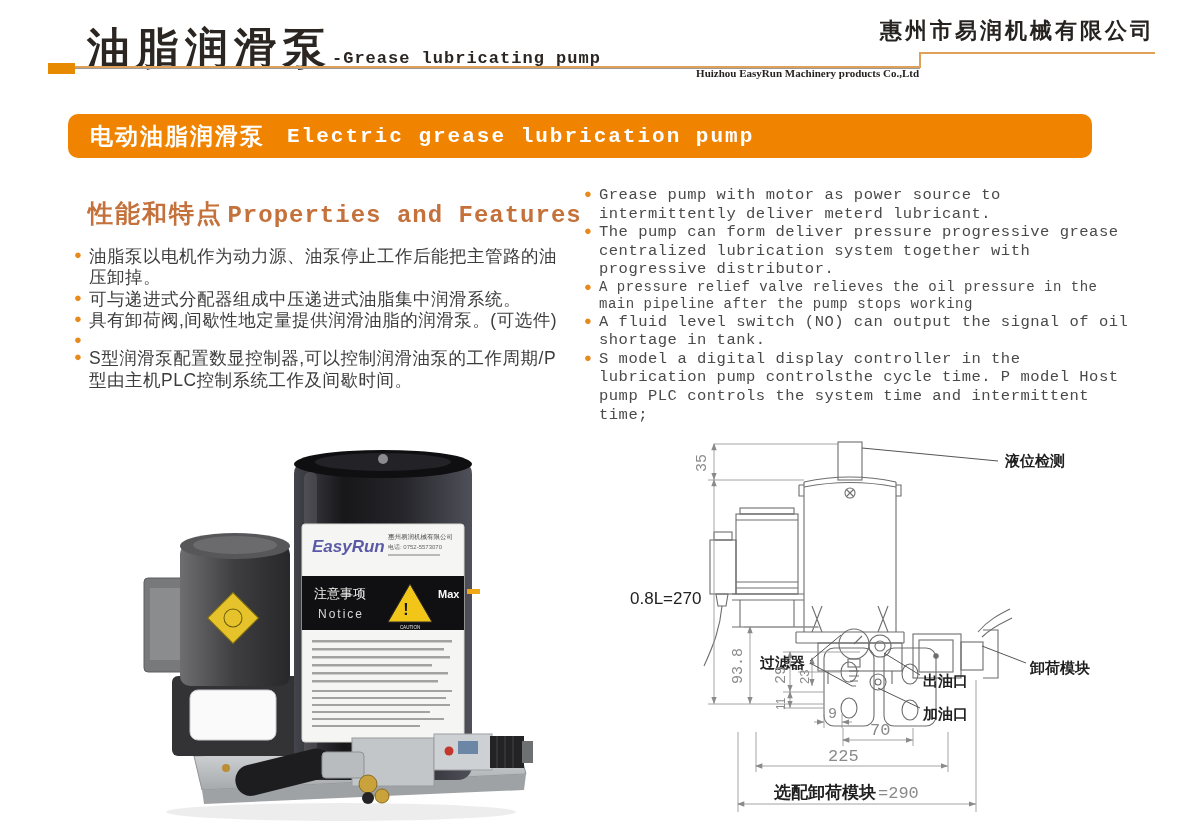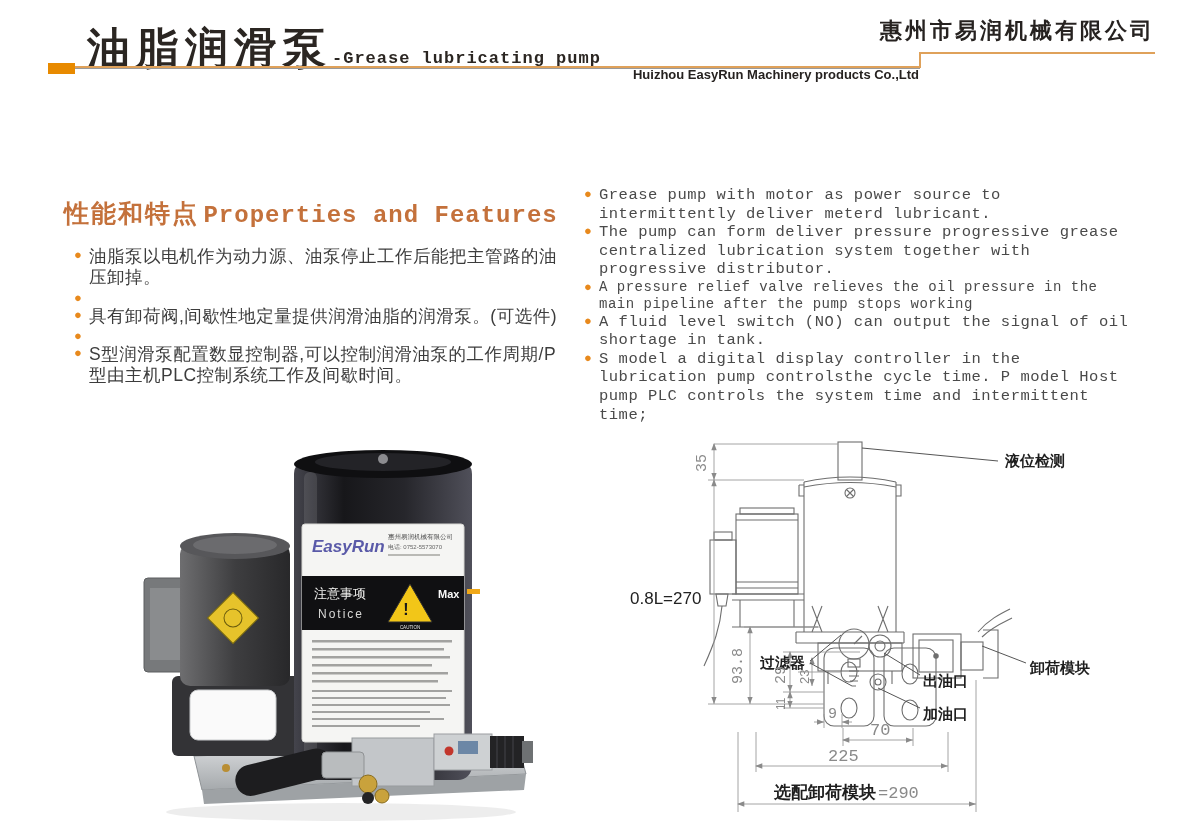--- a/index.html
+++ b/index.html
@@ -6,36 +6,36 @@
   .page{
     position:relative;width:1191px;height:826px;margin:0 auto;
     background:#ffffff;overflow:hidden;
     font-family:"Liberation Sans",sans-serif;color:#3c3c3c;
   }
   
   .title-wrap{position:absolute;left:75px;top:20px;white-space:nowrap;}
   .title-zh{font-size:43px;font-weight:bold;color:#2b2622;letter-spacing:6px;font-family:"DejaVu Serif","Liberation Serif",serif;margin-left:12px;}
   .title-en{font-size:17px;font-weight:bold;color:#2b2622;font-family:"Liberation Mono",monospace;letter-spacing:1px;}
   .company-zh{position:absolute;right:36px;top:16px;font-size:22px;font-weight:bold;color:#262220;letter-spacing:3px;}
-  .company-en{position:absolute;right:272px;top:67px;font-size:13px;font-weight:bold;color:#262220;font-family:Liberation Sans, sans-serif;}
+  .company-en{position:absolute;right:272px;top:67px;font-size:11px;font-weight:bold;color:#262220;font-family:Liberation Serif, serif;}
   .rule-block{position:absolute;left:48px;top:63px;width:27px;height:11px;background:#E88A00;}
   .rule-a{position:absolute;left:75px;top:66px;width:845px;height:2px;background:#DFA15A;}
   .rule-a2{position:absolute;left:75px;top:68px;width:845px;height:1px;background:#9a9a9a;}
   .rule-v{position:absolute;left:919px;top:52px;width:2px;height:16px;background:#DFA15A;}
   .rule-b{position:absolute;left:919px;top:52px;width:236px;height:2px;background:#DFA15A;}
   
   .banner{
     position:absolute;left:68px;top:114px;width:1024px;height:44px;
     background:#F08300;border-radius:10px;color:#fff;
     display:flex;align-items:center;padding-left:22px;box-sizing:border-box;
   }
   .banner .zh{font-size:23px;font-weight:bold;letter-spacing:2px;}
   .banner .en{font-size:21px;font-weight:bold;font-family:"Liberation Mono",monospace;letter-spacing:2px;margin-left:22px;}
   
-  .feat-heading{position:absolute;left:64px;top:197px;white-space:nowrap;color:#C4713B;}
+  .feat-heading{position:absolute;left:88px;top:197px;white-space:nowrap;color:#C4713B;}
   .feat-heading .zh{font-size:25px;font-weight:bold;letter-spacing:2px;}
   .feat-heading .en{font-size:24px;font-weight:bold;font-family:"Liberation Mono",monospace;letter-spacing:1px;}
   
   ul.feat{list-style:none;margin:0;padding:0;position:absolute;}
   ul.feat li{display:flex;}
   ul.feat .dot{flex:0 0 15px;color:#E8891C;font-size:13px;line-height:inherit;padding-top:1px;}
   .feat-zh{left:74px;top:246px;width:496px;font-size:17.5px;line-height:1.22;letter-spacing:0.5px;color:#3c3c3c;}
   .feat-en{left:584px;top:186px;width:548px;font-family:"Liberation Mono",monospace;font-size:15.5px;line-height:1.2;letter-spacing:0.5px;color:#4a4a4a;}
   .feat-en li.small{font-size:14px;}
   
@@ -55,33 +55,38 @@
     <span class="title-zh">油脂润滑泵</span><span class="title-en">-Grease lubricating pump</span>
   </div>
   <div class="company-zh">惠州市易润机械有限公司</div>
   <div class="rule-block"></div>
   <div class="rule-a"></div>
   <div class="rule-a2"></div>
   <div class="rule-v"></div>
   <div class="rule-b"></div>
   <div class="company-en">Huizhou EasyRun Machinery products Co.,Ltd</div>
 
+  <div class="banner">
+    <span class="zh">电动油脂润滑泵</span>
+    <span class="en">Electric grease lubrication pump</span>
+  </div>
 
   <div class="feat-heading">
     <span class="zh">性能和特点</span>
     <span class="en"> </span><span class="en">Properties and Features</span>
   </div>
 
   <ul class="feat feat-zh">
     <li>
         <span class="dot">●</span>
         <span>油脂泵以电机作为动力源、油泵停止工作后能把主管路的油压卸掉。</span>
       </li>
     <li>
         <span class="dot">●</span>
+        <span>可与递进式分配器组成中压递进式油脂集中润滑系统。</span>
       </li>
     <li>
         <span class="dot">●</span>
         <span>具有卸荷阀,间歇性地定量提供润滑油脂的润滑泵。(可选件)</span>
       </li>
     <li>
         <span class="dot">●</span>
       </li>
     <li>
         <span class="dot">●</span>

